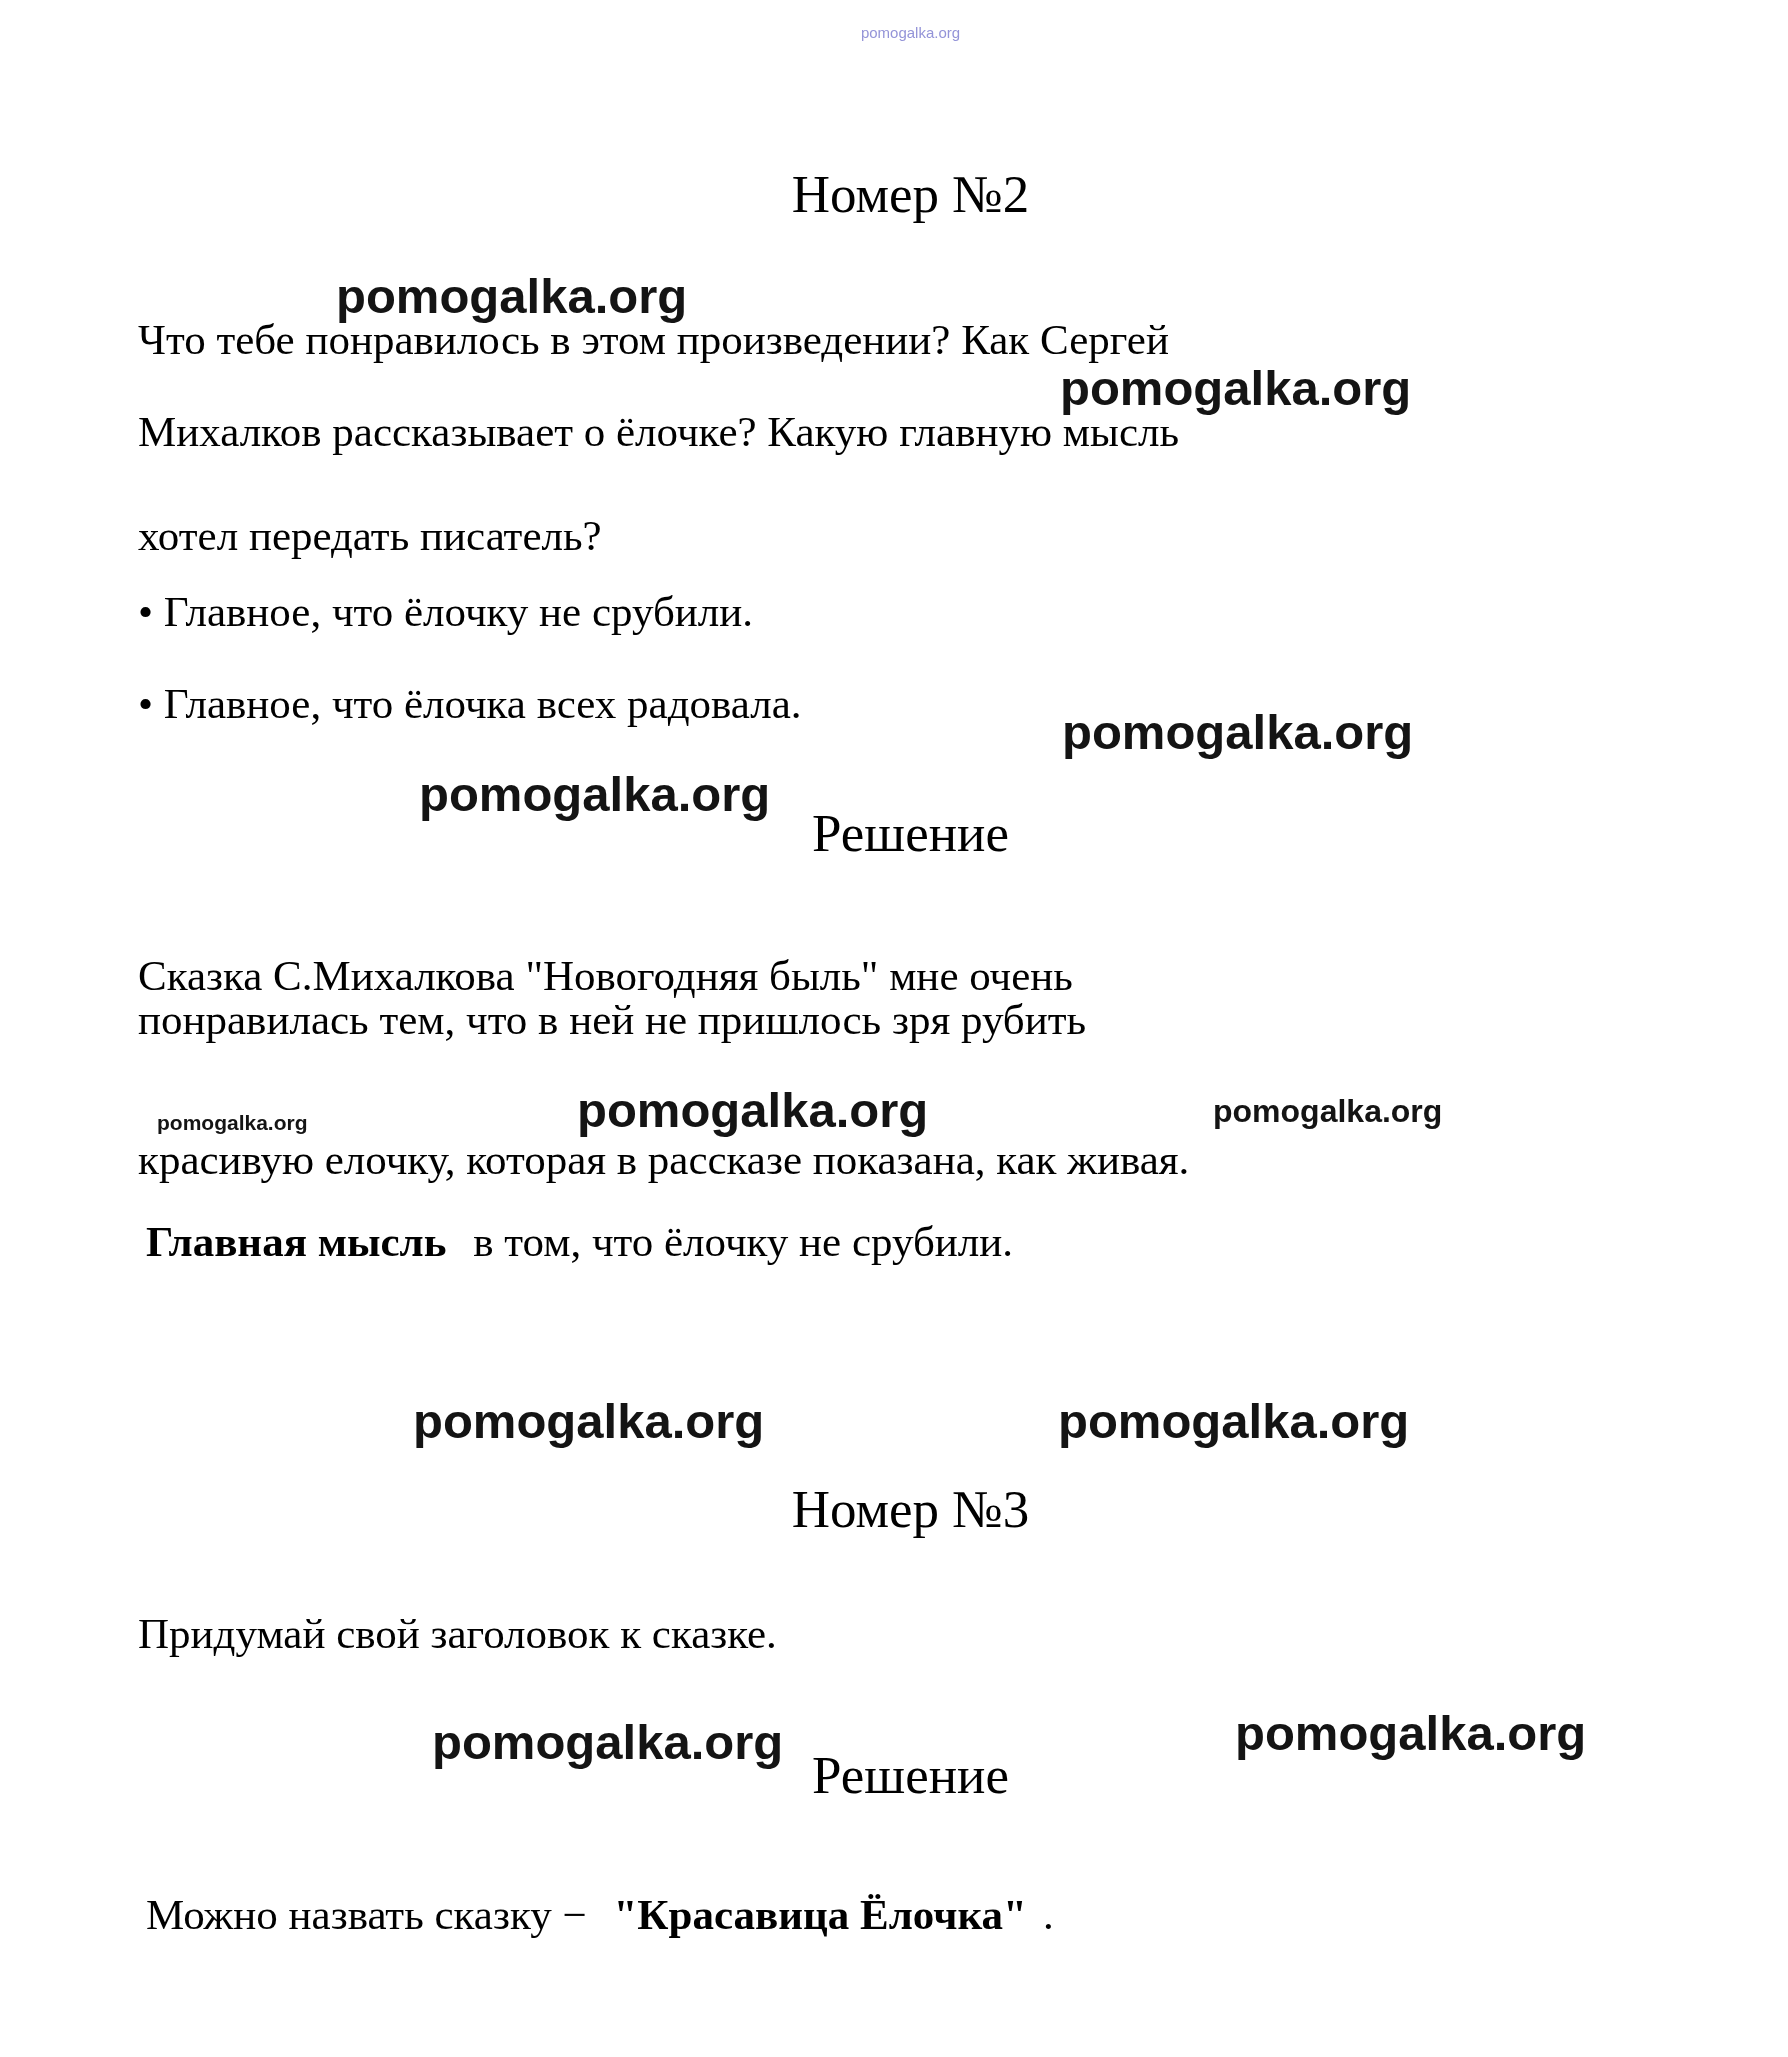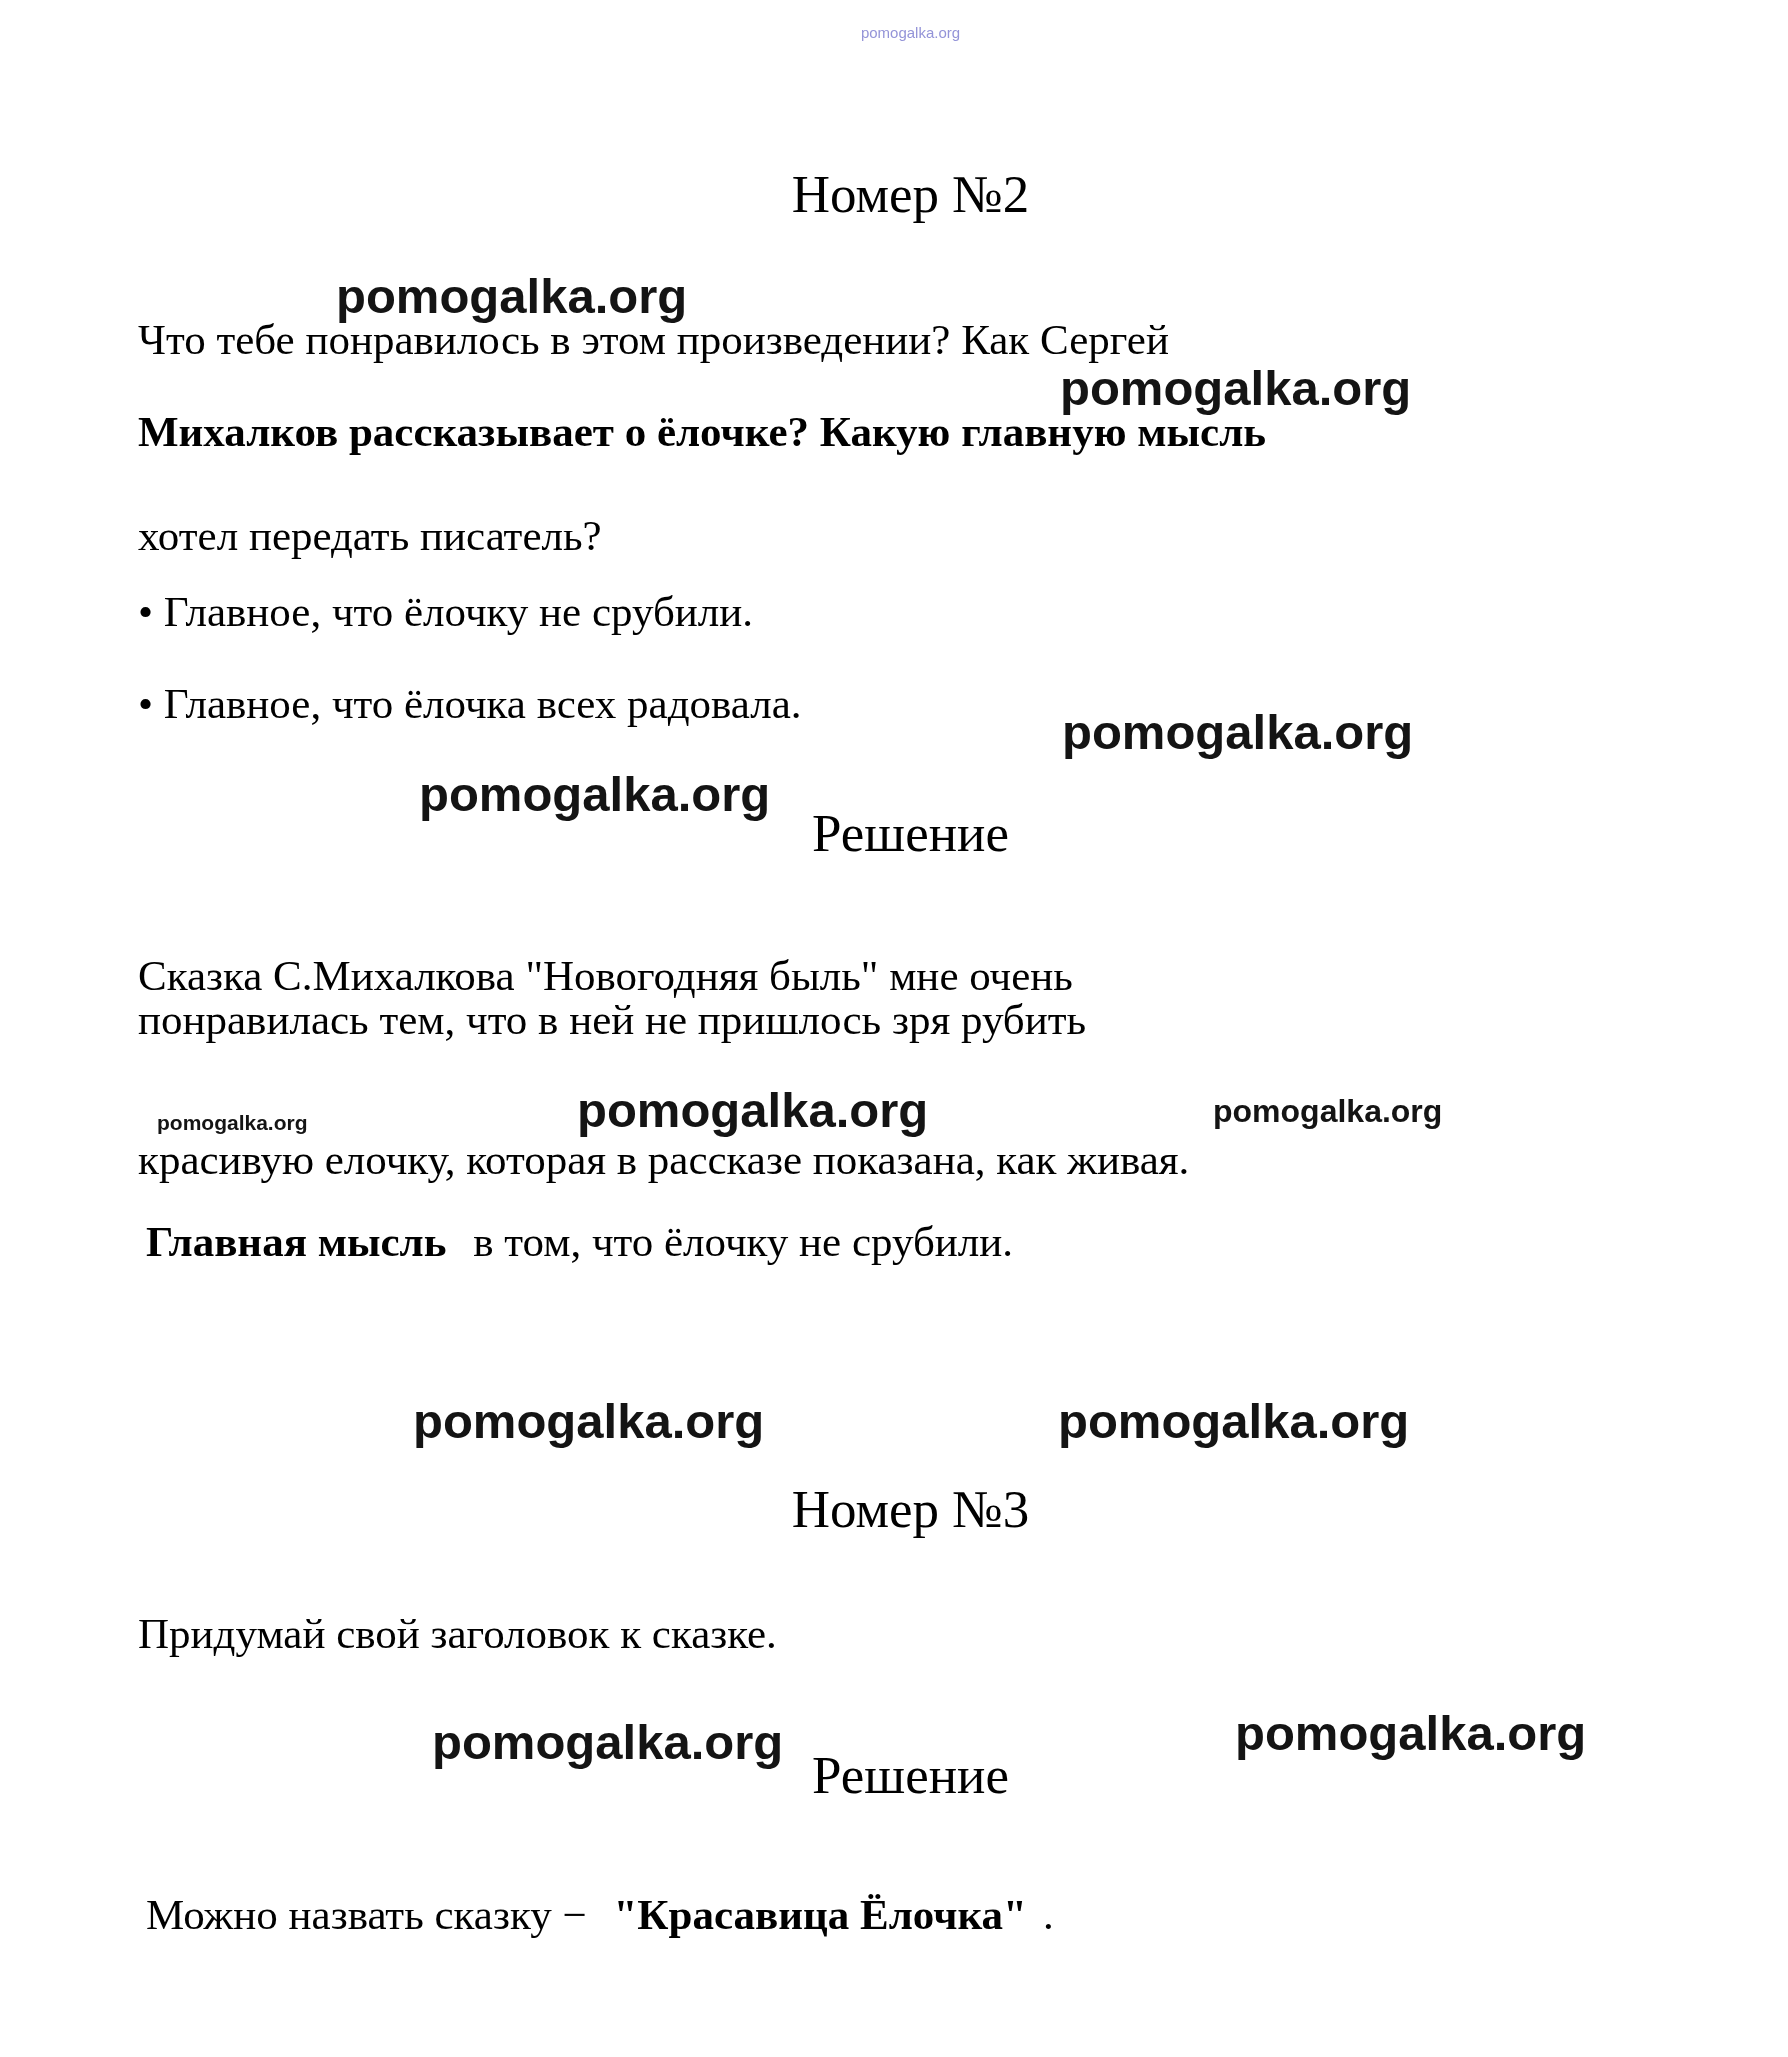--- a/index.html
+++ b/index.html
@@ -60,21 +60,21 @@
     z-index: 1;
     white-space: nowrap;
   }
 
   
   #wm-top      { top: 0; }
   #title2      { top: 140px; }
   #wm-a        { left: 312px;  top: 244px; }
   #q-line1     { top: 290px; }
   #wm-b        { left: 1036px; top: 336px; }
-  #q-line2     { top: 382px; font-weight: bold; }
+  #q-line2     { top: 382px; }
   #q-line3     { top: 486px; }
   #bullet1     { top: 562px; }
   #bullet2     { top: 654px; }
   #wm-c        { left: 1038px; top: 680px; }
   #wm-d        { left: 395px;  top: 742px; }
   #solution2   { top: 779px; }
   #a-line1     { top: 926px; }
   #a-line2     { top: 970px; }
   #wm-e        { left: 133px;  top: 1087px; }
   #wm-f        { left: 553px;  top: 1058px; }

